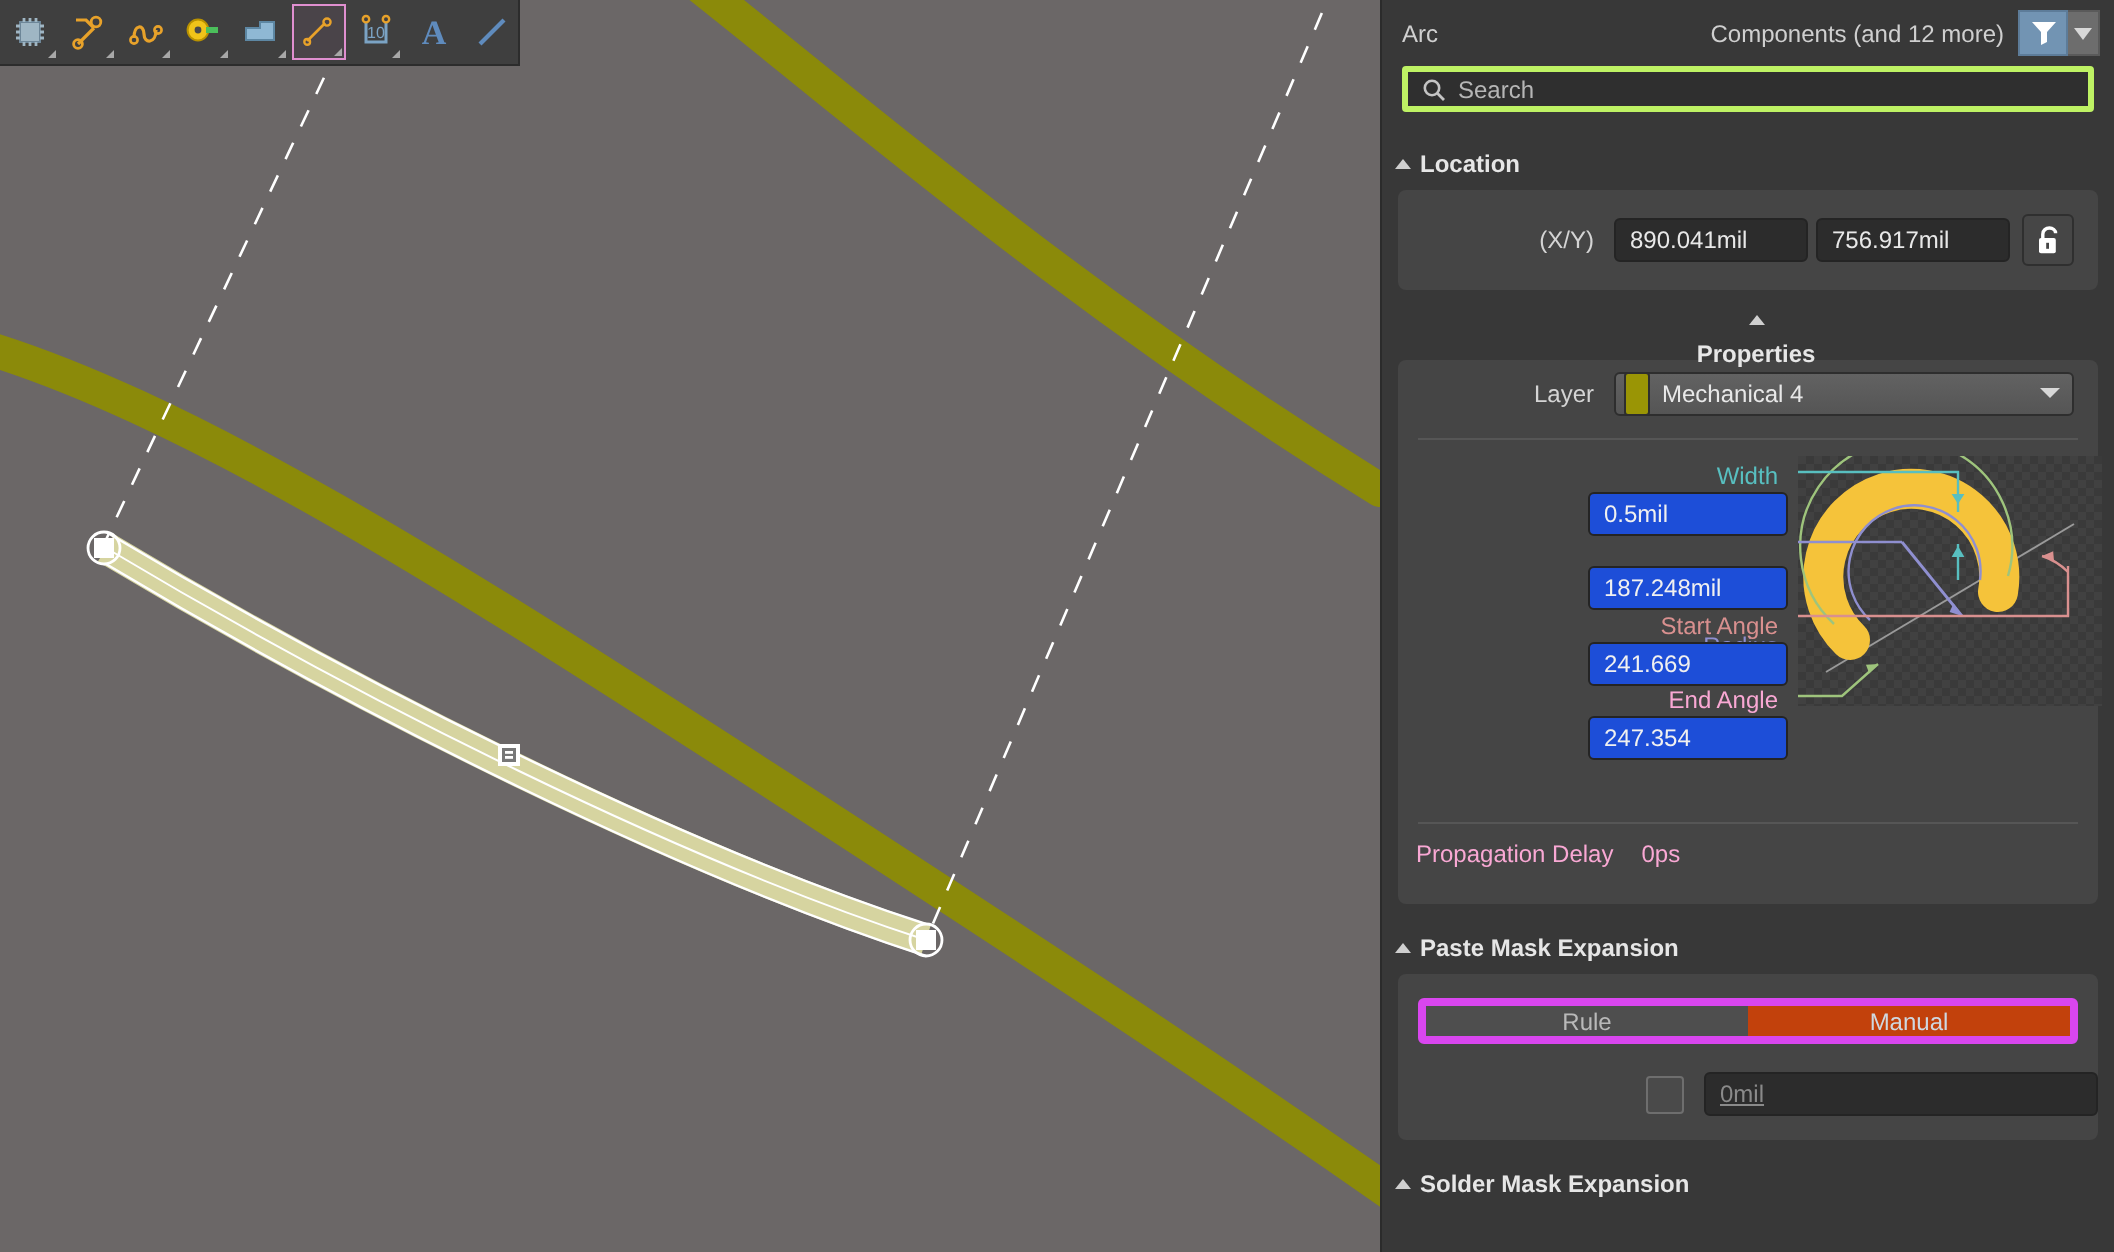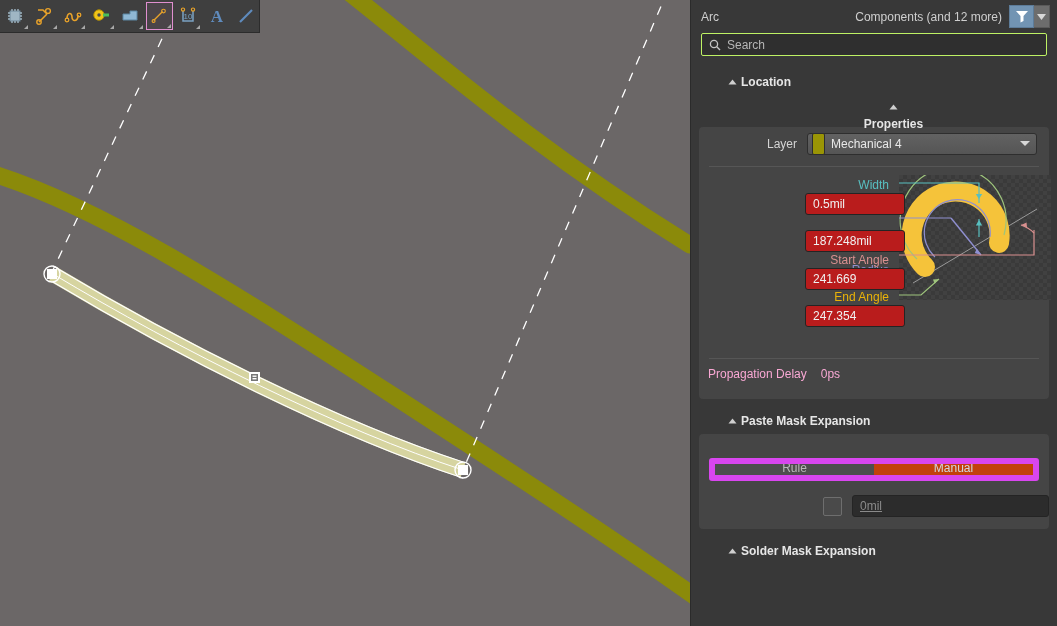--- a/index.html
+++ b/index.html
@@ -69,32 +69,32 @@
   }
   .filter-drop{
     width:16px;height:23px;background:#6d6d6d;
     display:flex;align-items:center;justify-content:center;
     border:1px solid #5a5a5a;border-left:none;box-sizing:border-box;
   }
 
   
   #search-row{padding:0 10px;}
   #search-box{
-    height:23px;background:#2f2f2f;border:1px solid #bef264;
+    height:23px;background:#2f2f2f;border:3px solid #bef264;
     border-radius:2px;
     display:flex;align-items:center;padding:0 7px;
     box-sizing:border-box;
   }
   #search-text{color:#b6b6b6;font-size:12px;margin-left:6px;}
 
   
   .sec-head{
     display:flex;align-items:center;gap:6px;
-    padding:0 0 0 19px;height:21px;
-    font-size:12px;font-weight:bold;color:#e6e6e6;margin-left:20px;
+    padding:0 0 0 8px;height:21px;
+    font-size:12px;font-weight:bold;color:#e6e6e6;
   }
   .tri{
     width:0;height:0;
     border-top:4px solid transparent;
     border-bottom:4px solid transparent;
     border-right:5px solid #cfcfcf;
   }
   .card{
     margin:3px 8px 0 8px;
     background:#454545;
@@ -142,46 +142,46 @@
     display:flex;align-items:center;justify-content:center;
   }
 
   
   #arc-pane{position:relative;height:132px;margin-top:6px;}
   .arc-lbl{
     position:absolute;font-size:12px;text-align:right;white-space:nowrap;
   }
   .arc-fld{
     position:absolute;
-    background:#b91c1c;border:1px solid #242424;border-radius:3px;
+    background:#1d4ed8;border:1px solid #242424;border-radius:3px;
     height:22px;width:100px;
     display:flex;align-items:center;padding:0 7px;
-    box-sizing:border-box;color:#f0f0f0;font-size:12px;margin-left:11px;
+    box-sizing:border-box;color:#f0f0f0;font-size:12px;
   }
   #arc-preview{
     position:absolute;left:200px;top:2px;width:152px;height:125px;
     background-color:#414141;
     background-image:
       linear-gradient(45deg,#3a3a3a 25%,transparent 25%,transparent 75%,#3a3a3a 75%),
       linear-gradient(45deg,#3a3a3a 25%,transparent 25%,transparent 75%,#3a3a3a 75%);
     background-size:8px 8px;
     background-position:0 0,4px 4px;
   }
 
   .prop-delay{
     display:flex;align-items:center;gap:14px;
     padding-left:9px;height:30px;font-size:12px;color:#f9a8d4;
   }
   .divider{height:1px;background:#565656;margin:0 10px;}
 
   
   .seg{
-    display:flex;height:23px;margin:12px auto;
+    display:flex;height:23px;margin:0 auto;
     border-radius:3px;overflow:hidden;
-    border:6px solid #d946ef;box-sizing:border-box;align-items:flex-end;
+    border:4px solid #d946ef;box-sizing:border-box;
   }
   .seg > div{
     flex:1;display:flex;align-items:center;justify-content:center;
     font-size:12px;color:#b9b9b9;
   }
   .seg .off{background:#4e4e4e;}
   .seg .on{background:#c2410c;color:#cfd8e0;}
 
   .chk{
     width:17px;height:17px;background:#4a4a4a;
@@ -328,20 +328,38 @@
           <path d="M7.8 7.8 L11 11" stroke="#c4c4c4" stroke-width="1.4"></path>
         </svg>
         <span id="search-text">Search</span>
       </div>
     </div>
 
     <div class="sec-head" style="margin-top:15px;">
       <span class="tri" style="transform:rotate(90deg)"></span>
       <span>Location</span>
     </div>
+    <div class="card" style="height:50px;">
+      <div class="row" style="height:50px;padding-left:10px;">
+        <span class="lbl" style="width:88px;">(X/Y)</span>
+        <div class="field" style="width:97px;margin-left:10px;">
+          <span>890.041mil</span>
+        </div>
+        <div class="field" style="width:97px;margin-left:4px;">
+          <span>756.917mil</span>
+        </div>
+        <div class="lock-btn" style="margin-left:6px;">
+          <svg width="13" height="15" viewBox="0 0 13 15">
+            <path d="M3.4 6 V4.1 C3.4 2.1 5 1 6.7 1 C8.4 1 9.8 2.1 9.8 3.6" fill="none" stroke="#ffffff" stroke-width="1.7"></path>
+            <rect x="1.5" y="6" width="8.4" height="7.6" rx="1" fill="#ffffff"></rect>
+            <rect x="5.1" y="8.4" width="1.4" height="3" fill="#464646"></rect>
+          </svg>
+        </div>
+      </div>
+    </div>
 
     <div class="sec-head" style="margin-top:11px;flex-direction:column;">
       <span class="tri" style="transform:rotate(90deg)"></span>
       <span>Properties</span>
     </div>
     <div class="card" style="padding-bottom:10px;">
 
 
       <div class="row" style="height:27px;padding:3px 12px 0 10px;">
         <span class="lbl" style="width:88px;">Layer</span>
@@ -392,21 +410,21 @@
         <span class="arc-lbl" style="right:160px;top:42px;color:#8f8fd0;margin-top:48px;">Radius</span>
         <div class="arc-fld" style="left:95px;top:57px;">
           <span>187.248mil</span>
         </div>
 
         <span class="arc-lbl" style="right:160px;top:80px;color:#d9908f;">Start Angle</span>
         <div class="arc-fld" style="left:95px;top:95px;">
           <span>241.669</span>
         </div>
 
-        <span class="arc-lbl" style="right:160px;top:117px;color:#eab308;">End Angle</span>
+        <span class="arc-lbl" style="right:160px;top:117px;color:#f9a8d4;">End Angle</span>
         <div class="arc-fld" style="left:95px;top:132px;">
           <span>247.354</span>
         </div>
       </div>
 
       <div class="divider" style="margin-top:53px;"></div>
 
       <div class="prop-delay">
         <span>Propagation Delay</span>
         <span>0ps</span>

